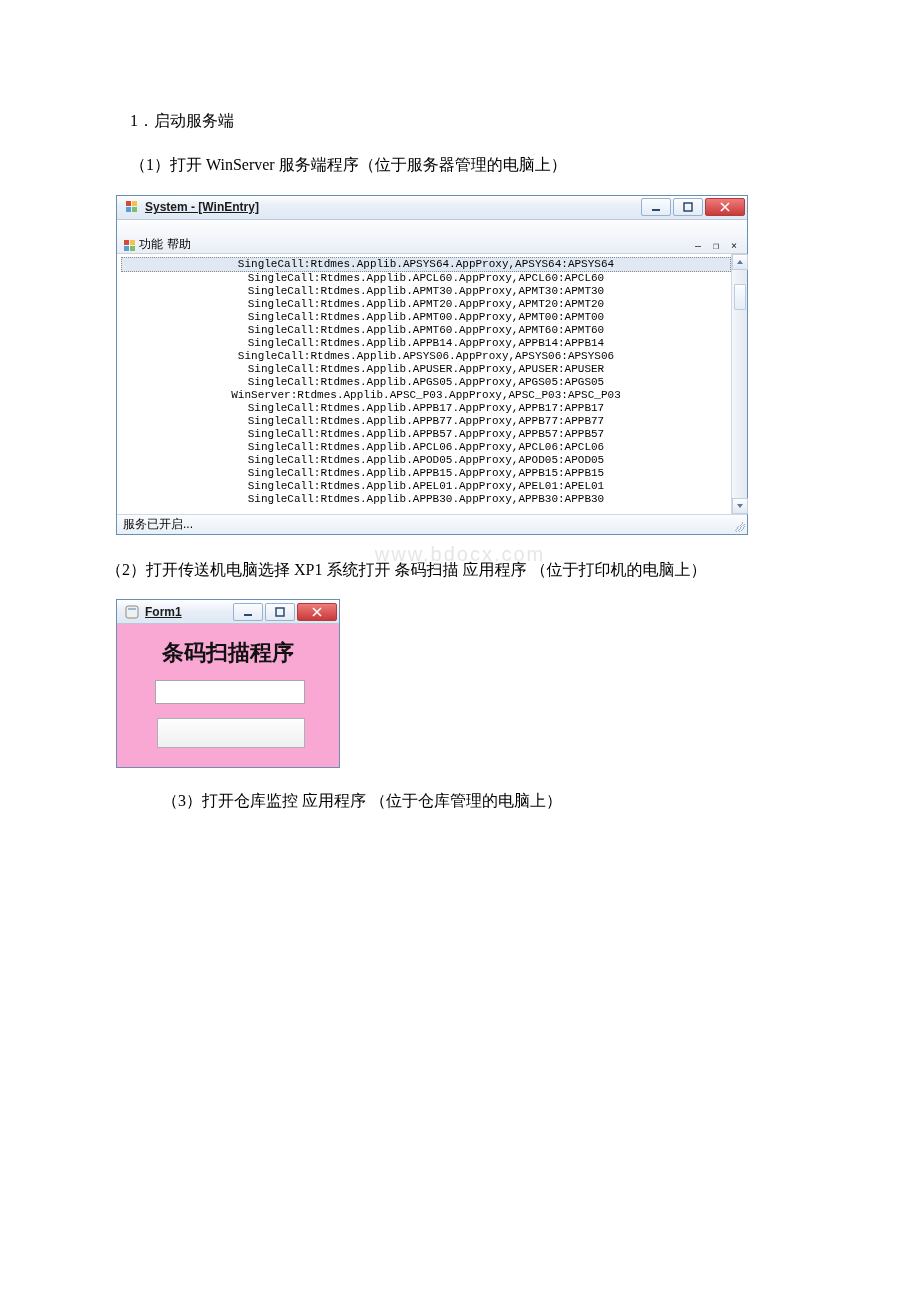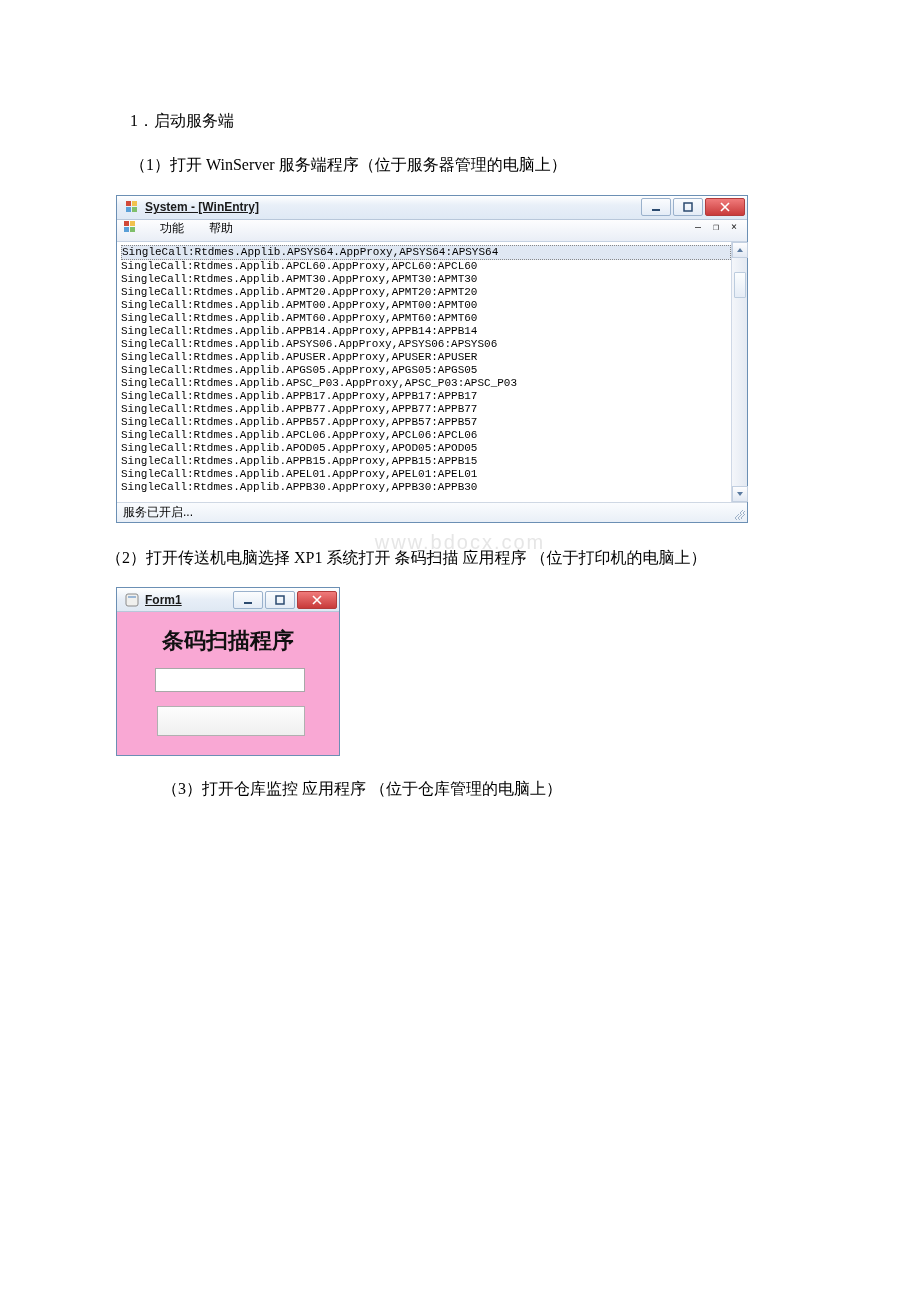--- a/index.html
+++ b/index.html
@@ -34,29 +34,29 @@
     .wbtns { display: flex; gap: 2px; }
     .wbtn {
       width: 30px; height: 18px; border: 1px solid #9ab1cc; border-radius: 2px;
       background: linear-gradient(#fbfcfe, #e4ecf6);
       display: flex; align-items: center; justify-content: center;
       font-size: 11px; font-weight: bold; color: #2b4a6f; cursor: default;
     }
     .wbtn.close { background: linear-gradient(#f07b7b, #c83a3a); border-color:#b23b3b; color:#fff; width:40px; }
     .wbtn svg { width:10px; height:10px; display:block; }
     .menubar {
-      height: 22px; display: flex; align-items: flex-start; gap: 21px;
+      height: 34px; display: flex; align-items: flex-end; gap: 0;
       background: linear-gradient(#fdfdfe, #e9eef6); border-bottom: 1px solid #c6d2e2;
       padding: 0 6px; font-family: "SimSun", sans-serif; font-size: 12px;
     }
     .menubar .micon { width: 14px; height: 14px; display:inline-block; }
     .menubar .mitem { padding: 0 2px; }
     .mdbtns { margin-left: auto; display:flex; gap:4px; font-family: "Marlett", monospace; font-size:10px; color:#222; }
     .mdbtn { width:14px; height:14px; display:flex; align-items:center; justify-content:center; }
-    .logpane-wrap { position:relative; }
+    .logpane-wrap { position:relative;text-align:center; }
     .logpane {
       height: 260px; overflow: hidden; background: #fff; padding: 3px 16px 3px 4px;
       font-family: "NSimSun","SimSun","Courier New", monospace; font-size: 11px; line-height: 13px;
       color: #000;
     }
     .logpane .line { white-space: pre; }
     .logpane .line.first { background: #e0e8f3; border:1px dotted #888; }
     .scrollbar {
       position:absolute; right:0; top:0; bottom:0; width:16px;
       background: linear-gradient(90deg,#f4f6fa,#e3e9f2); border-left:1px solid #cfd8e6;
@@ -172,21 +172,21 @@
         <div class="line first">SingleCall:Rtdmes.Applib.APSYS64.AppProxy,APSYS64:APSYS64</div>
         <div class="line">SingleCall:Rtdmes.Applib.APCL60.AppProxy,APCL60:APCL60</div>
         <div class="line">SingleCall:Rtdmes.Applib.APMT30.AppProxy,APMT30:APMT30</div>
         <div class="line">SingleCall:Rtdmes.Applib.APMT20.AppProxy,APMT20:APMT20</div>
         <div class="line">SingleCall:Rtdmes.Applib.APMT00.AppProxy,APMT00:APMT00</div>
         <div class="line">SingleCall:Rtdmes.Applib.APMT60.AppProxy,APMT60:APMT60</div>
         <div class="line">SingleCall:Rtdmes.Applib.APPB14.AppProxy,APPB14:APPB14</div>
         <div class="line">SingleCall:Rtdmes.Applib.APSYS06.AppProxy,APSYS06:APSYS06</div>
         <div class="line">SingleCall:Rtdmes.Applib.APUSER.AppProxy,APUSER:APUSER</div>
         <div class="line">SingleCall:Rtdmes.Applib.APGS05.AppProxy,APGS05:APGS05</div>
-        <div class="line">SingleCall:Rtdmes.Applib.APSC_P03.AppProxy,APSC_P03:APSC_P03</div>
+        <div class="line">WinServer:Rtdmes.Applib.APSC_P03.AppProxy,APSC_P03:APSC_P03</div>
         <div class="line">SingleCall:Rtdmes.Applib.APPB17.AppProxy,APPB17:APPB17</div>
         <div class="line">SingleCall:Rtdmes.Applib.APPB77.AppProxy,APPB77:APPB77</div>
         <div class="line">SingleCall:Rtdmes.Applib.APPB57.AppProxy,APPB57:APPB57</div>
         <div class="line">SingleCall:Rtdmes.Applib.APCL06.AppProxy,APCL06:APCL06</div>
         <div class="line">SingleCall:Rtdmes.Applib.APOD05.AppProxy,APOD05:APOD05</div>
         <div class="line">SingleCall:Rtdmes.Applib.APPB15.AppProxy,APPB15:APPB15</div>
         <div class="line">SingleCall:Rtdmes.Applib.APEL01.AppProxy,APEL01:APEL01</div>
         <div class="line">SingleCall:Rtdmes.Applib.APPB30.AppProxy,APPB30:APPB30</div>
       </div>
     <div class="scrollbar">

